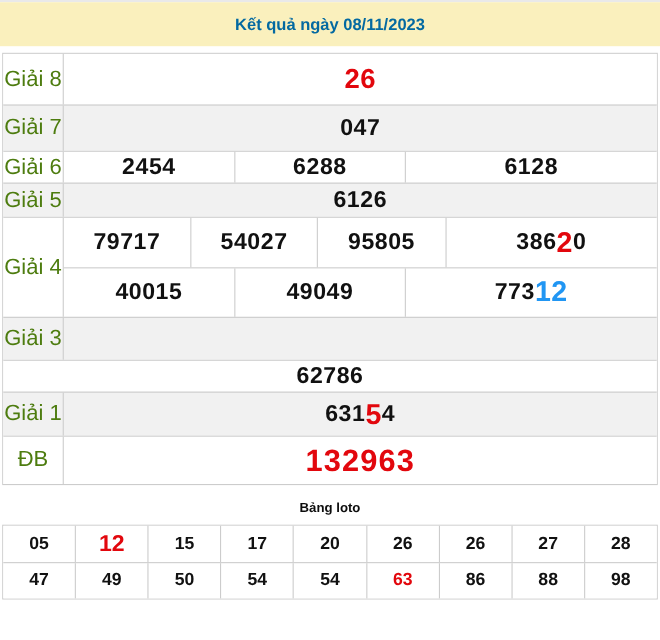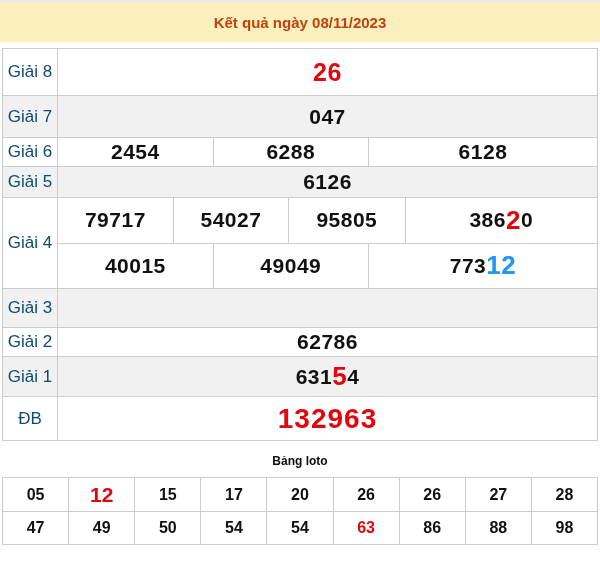--- a/index.html
+++ b/index.html
@@ -7,28 +7,28 @@
     --row-alt:#f1f1f1;
     --red:#e2070d;
     --blue:#2196f3;
     --header-bg:#faf0bd;
   }
   *{box-sizing:border-box;margin:0;padding:0;}
   html,body{width:600px;height:582px;overflow:hidden;background:#ffffff;
     font-family:"Liberation Sans", sans-serif;color:#111;}
   .top-strip{height:2px;background:#e9e9e9;}
   .page-header{height:40px;background:var(--header-bg);display:flex;
-    align-items:center;justify-content:center;font-weight:bold;font-size:15px;color:#c2410c;}
+    align-items:center;justify-content:center;font-weight:bold;font-size:15px;color:#0369a1;}
   .results{margin:6px 2px 0 2px;border:1px solid var(--border);}
   .r-row{display:flex;background:#fff;}
   .r-row + .r-row{border-top:1px solid var(--border);}
   .r-row.alt{background:var(--row-alt);}
   .r-label{width:55px;flex:0 0 55px;border-right:1px solid var(--border);
     display:flex;align-items:center;justify-content:center;
-    font-size:17px;color:#0c4a6e;}
+    font-size:20px;color:#4d7c0f;}
   .r-cells{flex:1;display:flex;flex-direction:column;}
   .r-line{display:flex;flex:1;}
   .r-line.bline{border-bottom:1px solid var(--border);}
   .r-cell{display:flex;align-items:center;justify-content:center;
     font-weight:bold;font-size:21px;letter-spacing:.5px;}
   .r-cell + .r-cell{border-left:1px solid var(--border);text-align:center;}
   .r-cell.grow{flex:1;}
   .h46{height:46px}.h42{height:42px}.h41{height:29px}.h31{height:31px}.h39{height:39px}.h40{height:40px}.h44{height:44px}.h91{height:91px}
   .c-g6-1{width:28.7%}.c-g6-2{width:28.8%}
   .c-g4a-1{width:21.3%}.c-g4a-2{width:21.4%}.c-g4a-3{width:21.6%}
@@ -142,21 +142,20 @@
         </div>
       </div>
     </div>
   </div>
 
   <div class="r-row alt h39">
     <div class="r-label">Giải 3</div>
   </div>
 
   <div class="r-row h41">
-    <div class="r-label">Giải 2</div>
     <div class="r-cells">
         <div class="r-line">
       <div class="r-cell grow">
             <span>62786</span>
           </div>
     </div>
       </div>
   </div>
 
   <div class="r-row alt h40">

